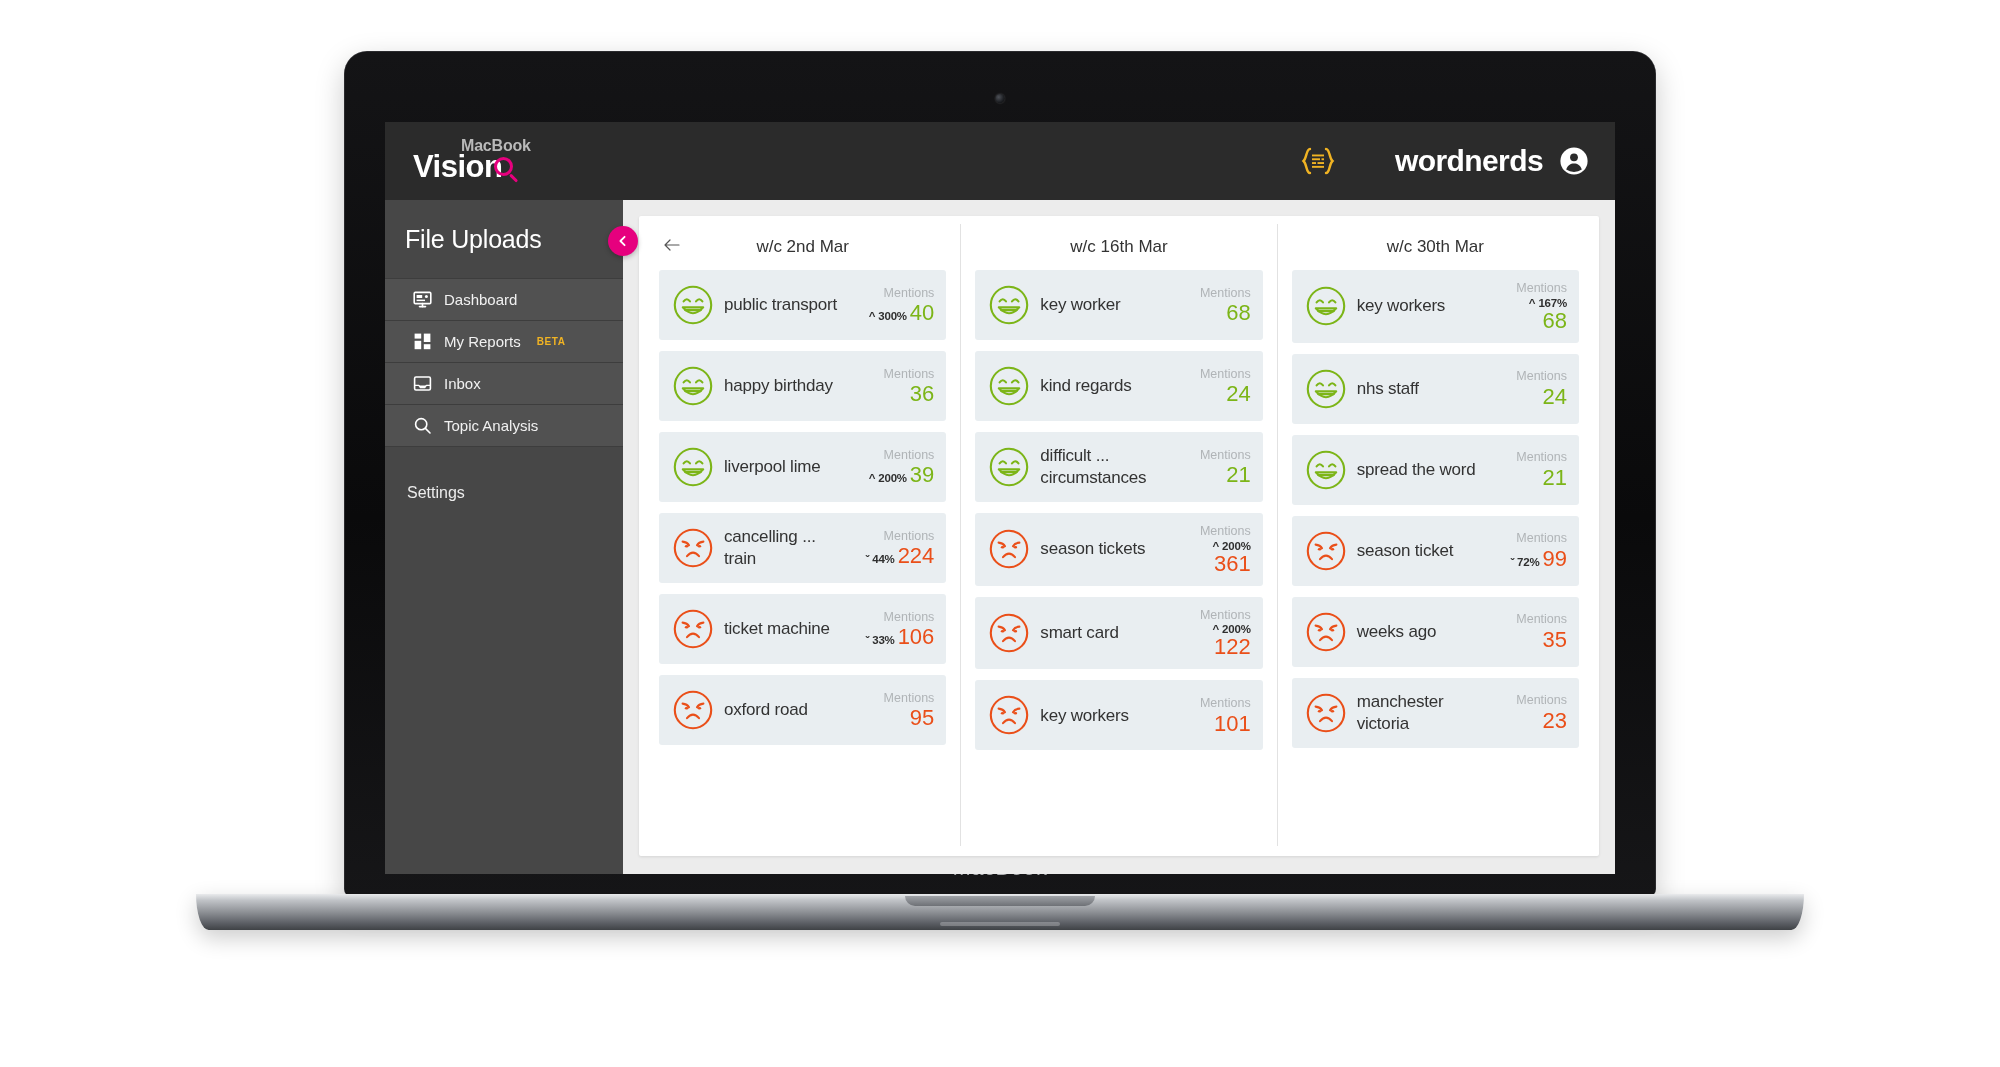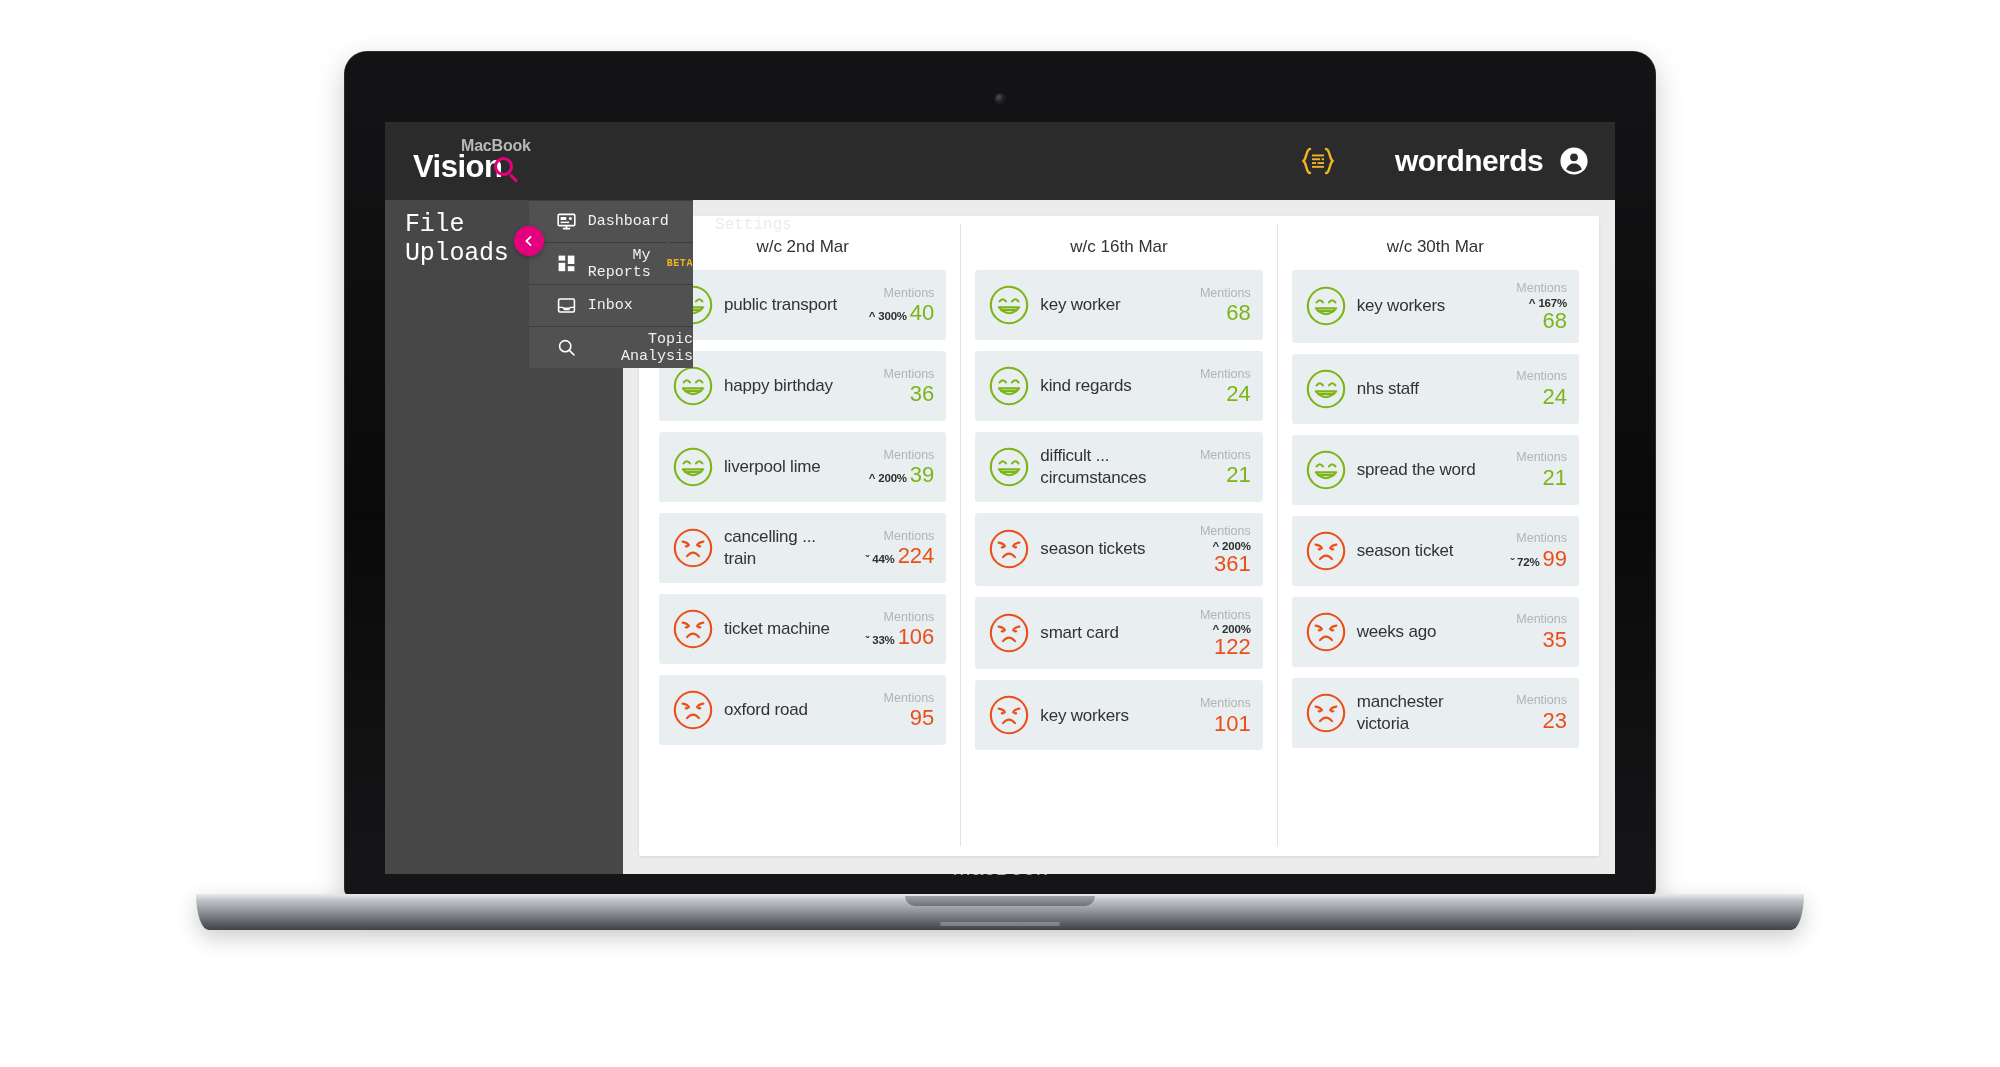--- a/index.html
+++ b/index.html
@@ -97,21 +97,21 @@
   .brand-right { display:flex; align-items:center; gap: 16px; }
   .wn-bracket { display:flex; align-items:center; gap:1px; color:#f0b323; }
   .wn-logo-word { font-size: 30px; font-weight: bold; color:#fff; letter-spacing:-0.6px;margin-left:44px; }
   .avatar-icon { width: 30px; height: 30px; }
 
   .body-row { flex: 1; display: flex; min-height: 0; background:#ececec; }
 
   
   .sidebar {
     width: 238px; flex: 0 0 238px; background: #474747; position: relative;
-    display:flex; flex-direction:row;font-family:Liberation Mono, monospace;
+    display:flex; flex-direction:column;
   }
   .sb-title-wrap{ height: 78px; display:flex; align-items:center; padding: 0 20px; position:relative;}
   .sb-title { font-size: 25px; color:#fff; font-weight: normal; letter-spacing:-0.2px;}
   .collapse-btn{
     position:absolute; right:-15px; top: 26px;
     width: 30px; height: 30px; border-radius: 50%;
     background:#e6007e; display:flex; align-items:center; justify-content:center;
     box-shadow: 0 2px 5px rgba(0,0,0,0.25); z-index: 6;
   }
   .nav-item{

